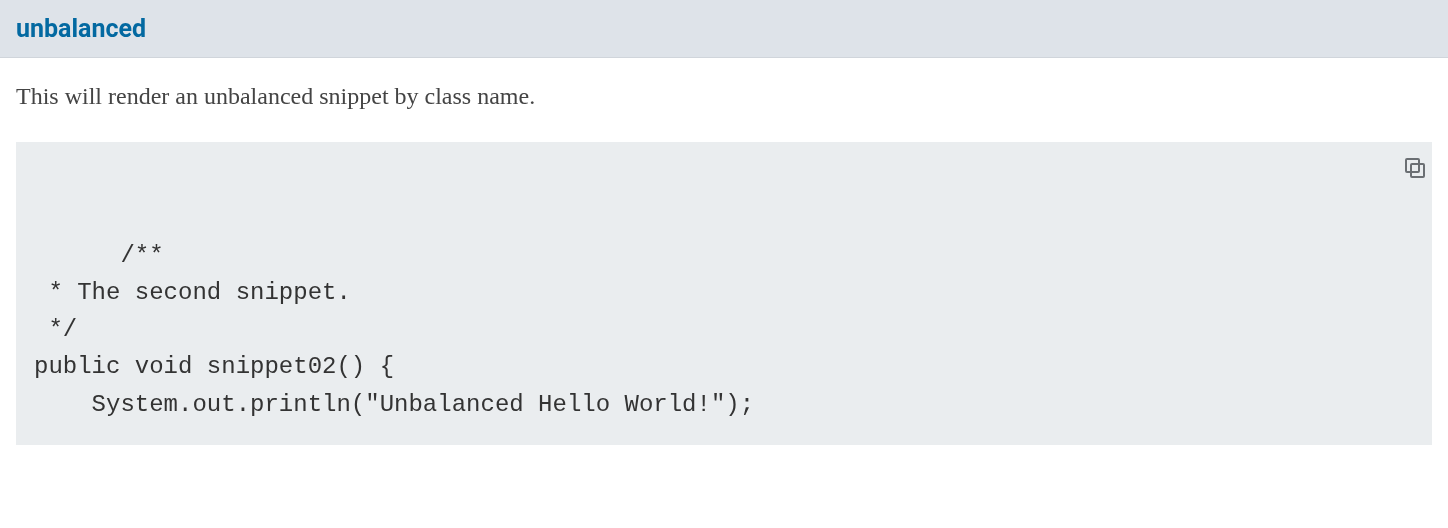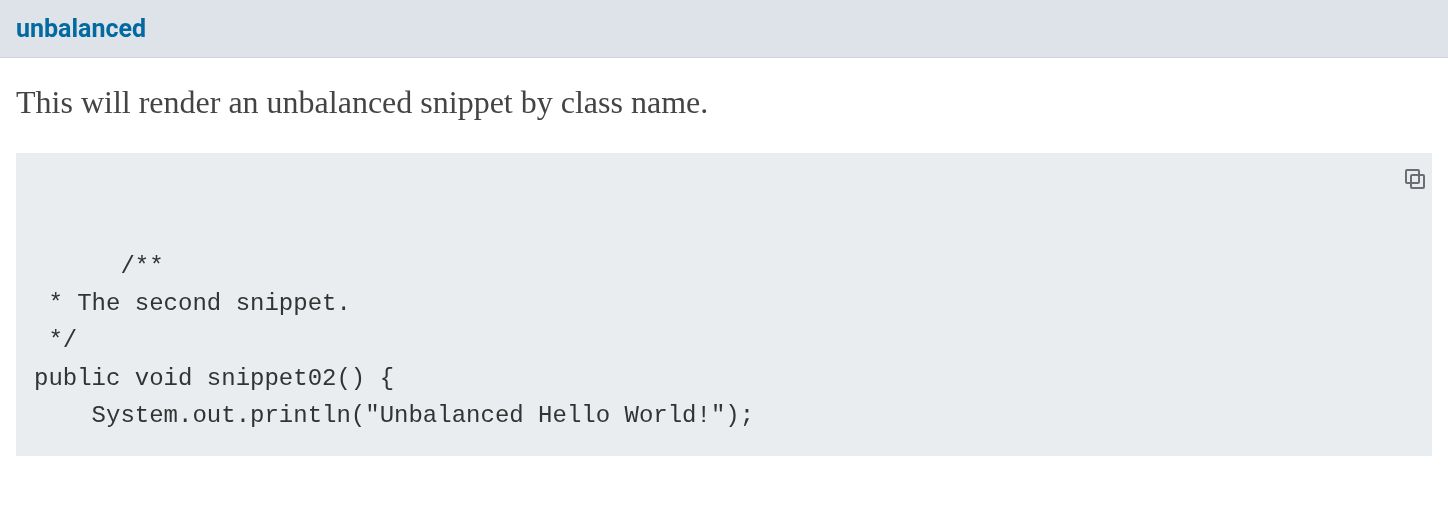--- a/index.html
+++ b/index.html
@@ -28,21 +28,21 @@
     }
     .signature {
       font-family: "SFMono-Regular", Consolas, "Liberation Mono", Menlo, monospace;
       font-size: 24px;
       color: #444444;
       margin-bottom: 30px;
       letter-spacing: 0.2px;
     }
     .description {
       font-family: Georgia, "Times New Roman", serif;
-      font-size: 32px;
+      font-size: 24px;
       color: #444444;
       margin-bottom: 28px;
       line-height: 1.4;
     }
     .code-block {
       background: #eaedef;
       position: relative;
       padding: 58px 18px 22px 18px;
       font-family: "SFMono-Regular", Consolas, "Liberation Mono", Menlo, monospace;
       font-size: 24px;

